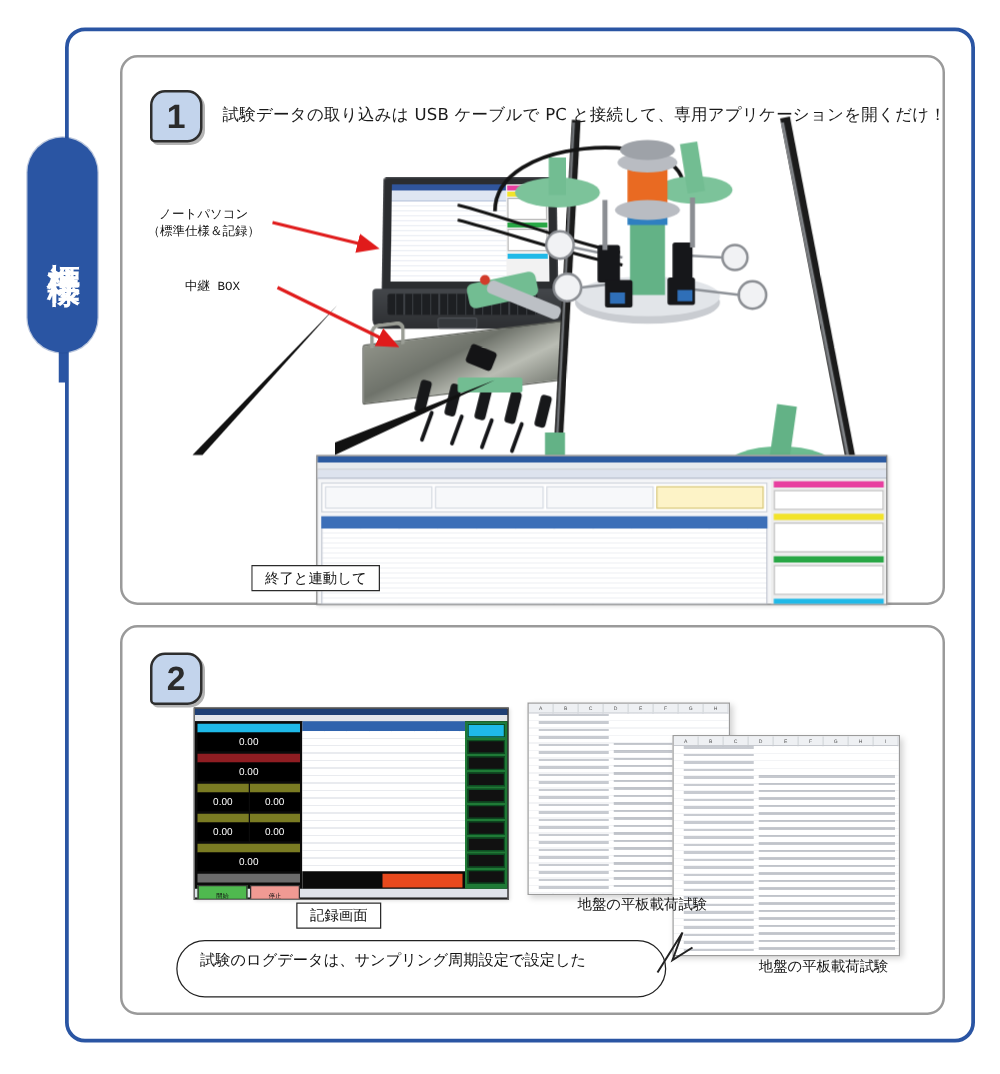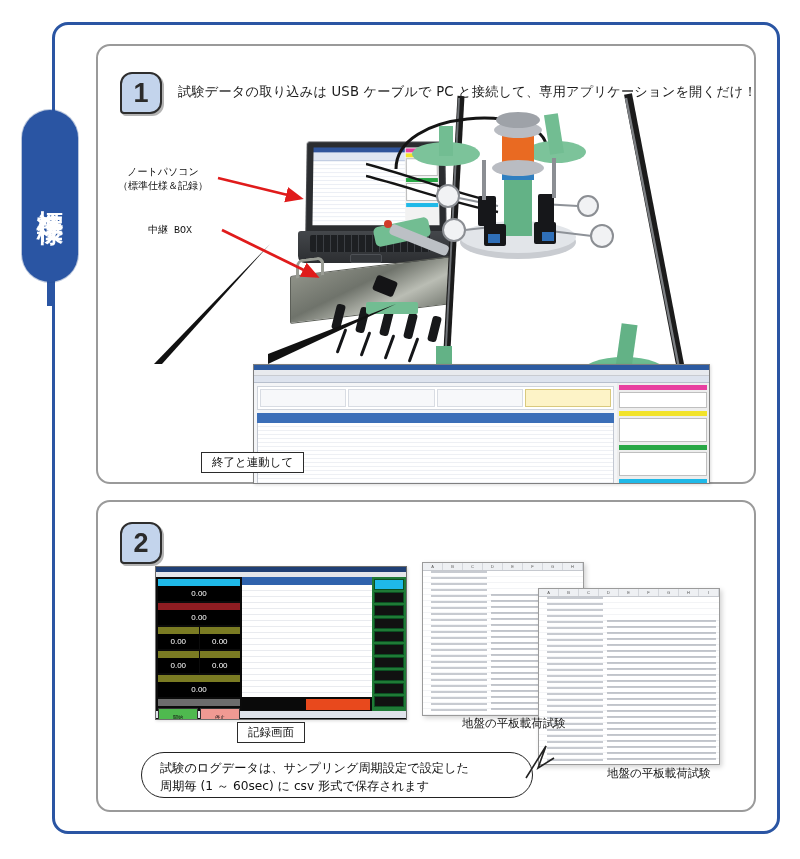--- a/index.html
+++ b/index.html
@@ -596,17 +596,16 @@
   <div class="sh-rows" style="height:168px"></div>
   <div class="sh-textcol"></div>
   <div class="sh-numcols"></div>
 </div>
 
 <div class="caption-plain" id="cap-ss1">地盤の平板載荷試験</div>
 <div class="caption-plain" id="cap-ss2">地盤の平板載荷試験</div>
 
 <div class="bubble">
   <div>試験のログデータは、サンプリング周期設定で設定した</div>
-  <div>周期毎 (1 ～ 60sec) に csv 形式で保存されます</div>
 </div>
 <svg class="bubble-tail" width="32" height="46" viewBox="0 0 32 46">
   <polyline points="2,34 22,2 14,24 30,14" fill="none" stroke="#222" stroke-width="1.6"></polyline>
 </svg>
 
 </body></html>

